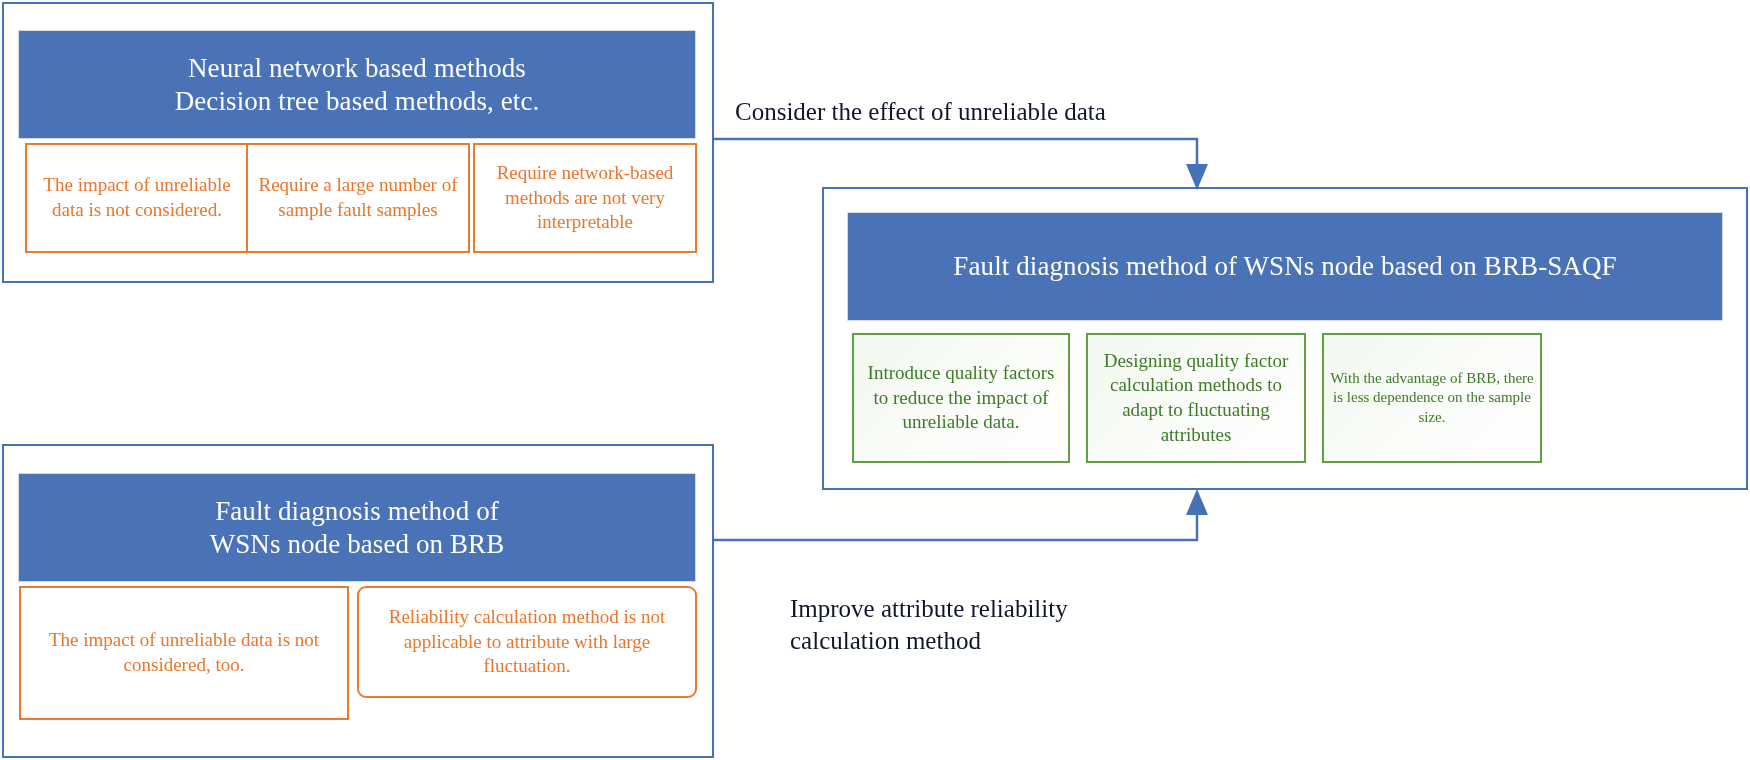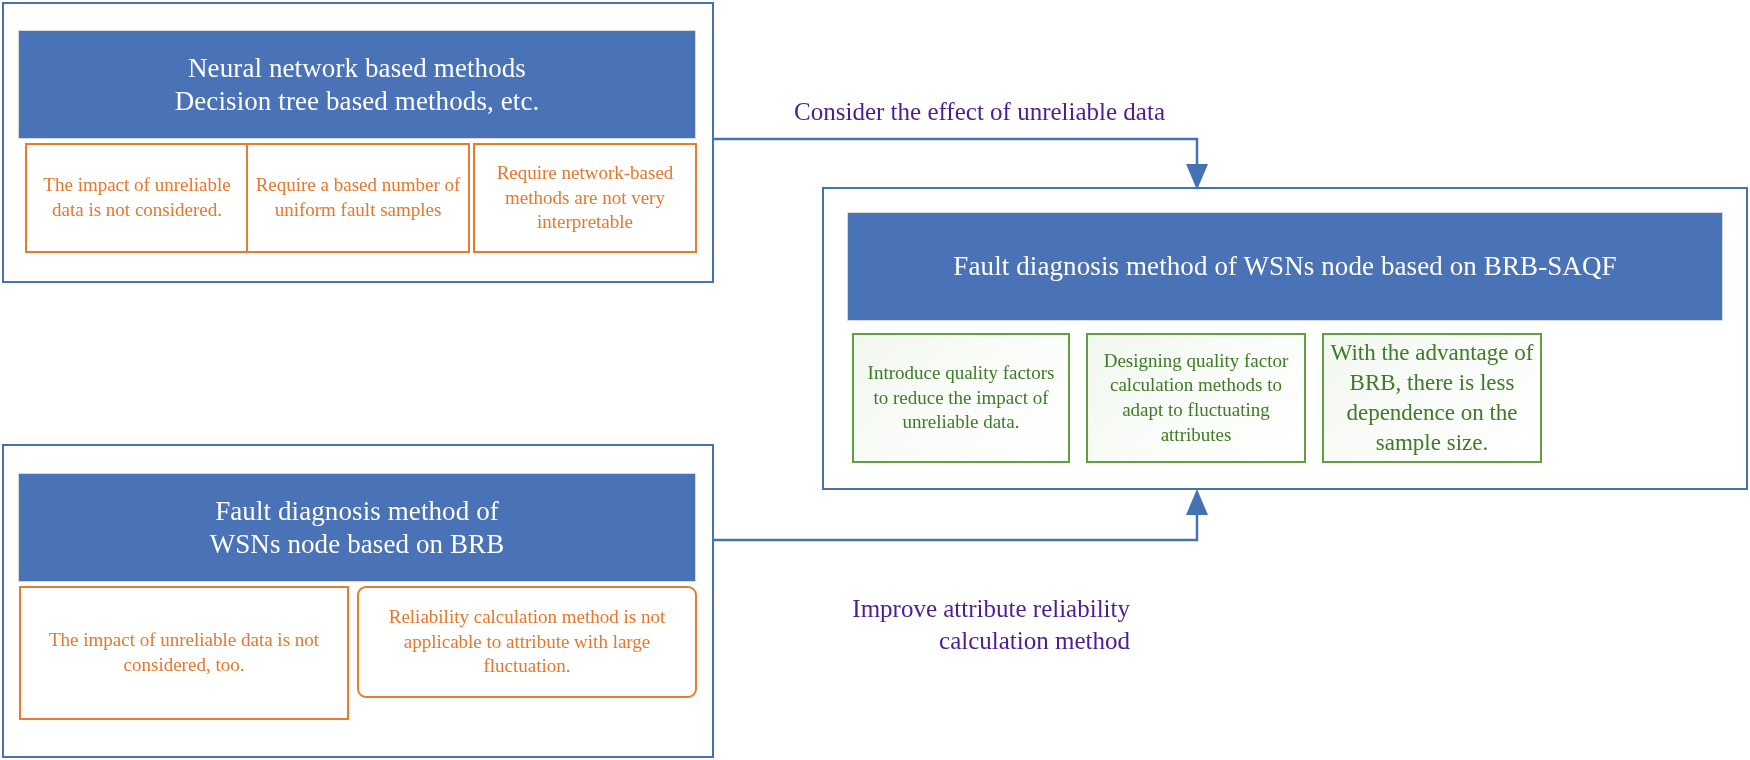--- a/index.html
+++ b/index.html
@@ -67,22 +67,22 @@
     background: linear-gradient(135deg, #f2f7ef 0%, #fbfdfa 60%, #ffffff 100%);
   }
   .sub-box span {
     padding: 0 6px;
     display: block;
   }
 
   
   .conn-label {
     position: absolute;
-    color: #4c1d95;
-    text-align: right;
+    color: #0f172a;
+    text-align: left;
     line-height: 1.3;
     white-space: pre-line;
   }
 
   
   .connector-layer {
     position: absolute;
     left: 0;
     top: 0;
     width: 1750px;
@@ -100,21 +100,21 @@
 
   <div class="header-banner" style="left:19px; top:31px; width:676px; height:107px; font-size:27px;">
     <div class="ttl">Neural network based methods
 Decision tree based methods, etc.</div>
   </div>
 
   <div class="sub-box orange" style="left:19px; top:143px; width:224px; height:110px; font-size:19px;margin-left:6px;">
     <span>The impact of unreliable data is not considered.</span>
   </div>
   <div class="sub-box orange" style="left:246px; top:143px; width:224px; height:110px; font-size:19px;">
-    <span>Require a based number of uniform fault samples</span>
+    <span>Require a large number of sample fault samples</span>
   </div>
   <div class="sub-box orange" style="left:473px; top:143px; width:224px; height:110px; font-size:19px;">
     <span>Require network-based methods are not very interpretable</span>
   </div>
 
   <div class="group-box" style="left:2px; top:444px; width:712px; height:314px;">
   </div>
 
   <div class="header-banner" style="left:19px; top:474px; width:676px; height:107px; font-size:27px;">
     <div class="ttl">Fault diagnosis method of
@@ -134,21 +134,21 @@
   <div class="header-banner" style="left:848px; top:213px; width:874px; height:107px; font-size:27px;">
     <div class="ttl">Fault diagnosis method of WSNs node based on BRB-SAQF</div>
   </div>
 
   <div class="sub-box green" style="left:852px; top:333px; width:218px; height:130px; font-size:19px;">
     <span>Introduce quality factors to reduce the impact of unreliable data.</span>
   </div>
   <div class="sub-box green" style="left:1086px; top:333px; width:220px; height:130px; font-size:19px;">
     <span>Designing quality factor calculation methods to adapt to fluctuating attributes</span>
   </div>
-  <div class="sub-box green" style="left:1322px; top:333px; width:220px; height:130px; font-size:23px;">
+  <div class="sub-box green" style="left:1322px; top:333px; width:220px; height:130px; font-size:15px;">
     <span>With the advantage of BRB, there is less dependence on the sample size.</span>
   </div>
 
   <svg class="connector-layer" viewBox="0 0 1750 760" width="1750" height="760">
 
     <polyline points="714,139 1197,139 1197,172" fill="none" stroke="#4472B4" stroke-width="2.5"></polyline>
     <polygon points="1197,190 1186,164 1208,164" fill="#4472B4"></polygon>
 
     <polyline points="714,540 1197,540 1197,507" fill="none" stroke="#4472B4" stroke-width="2.5"></polyline>
     <polygon points="1197,489 1186,515 1208,515" fill="#4472B4"></polygon>

